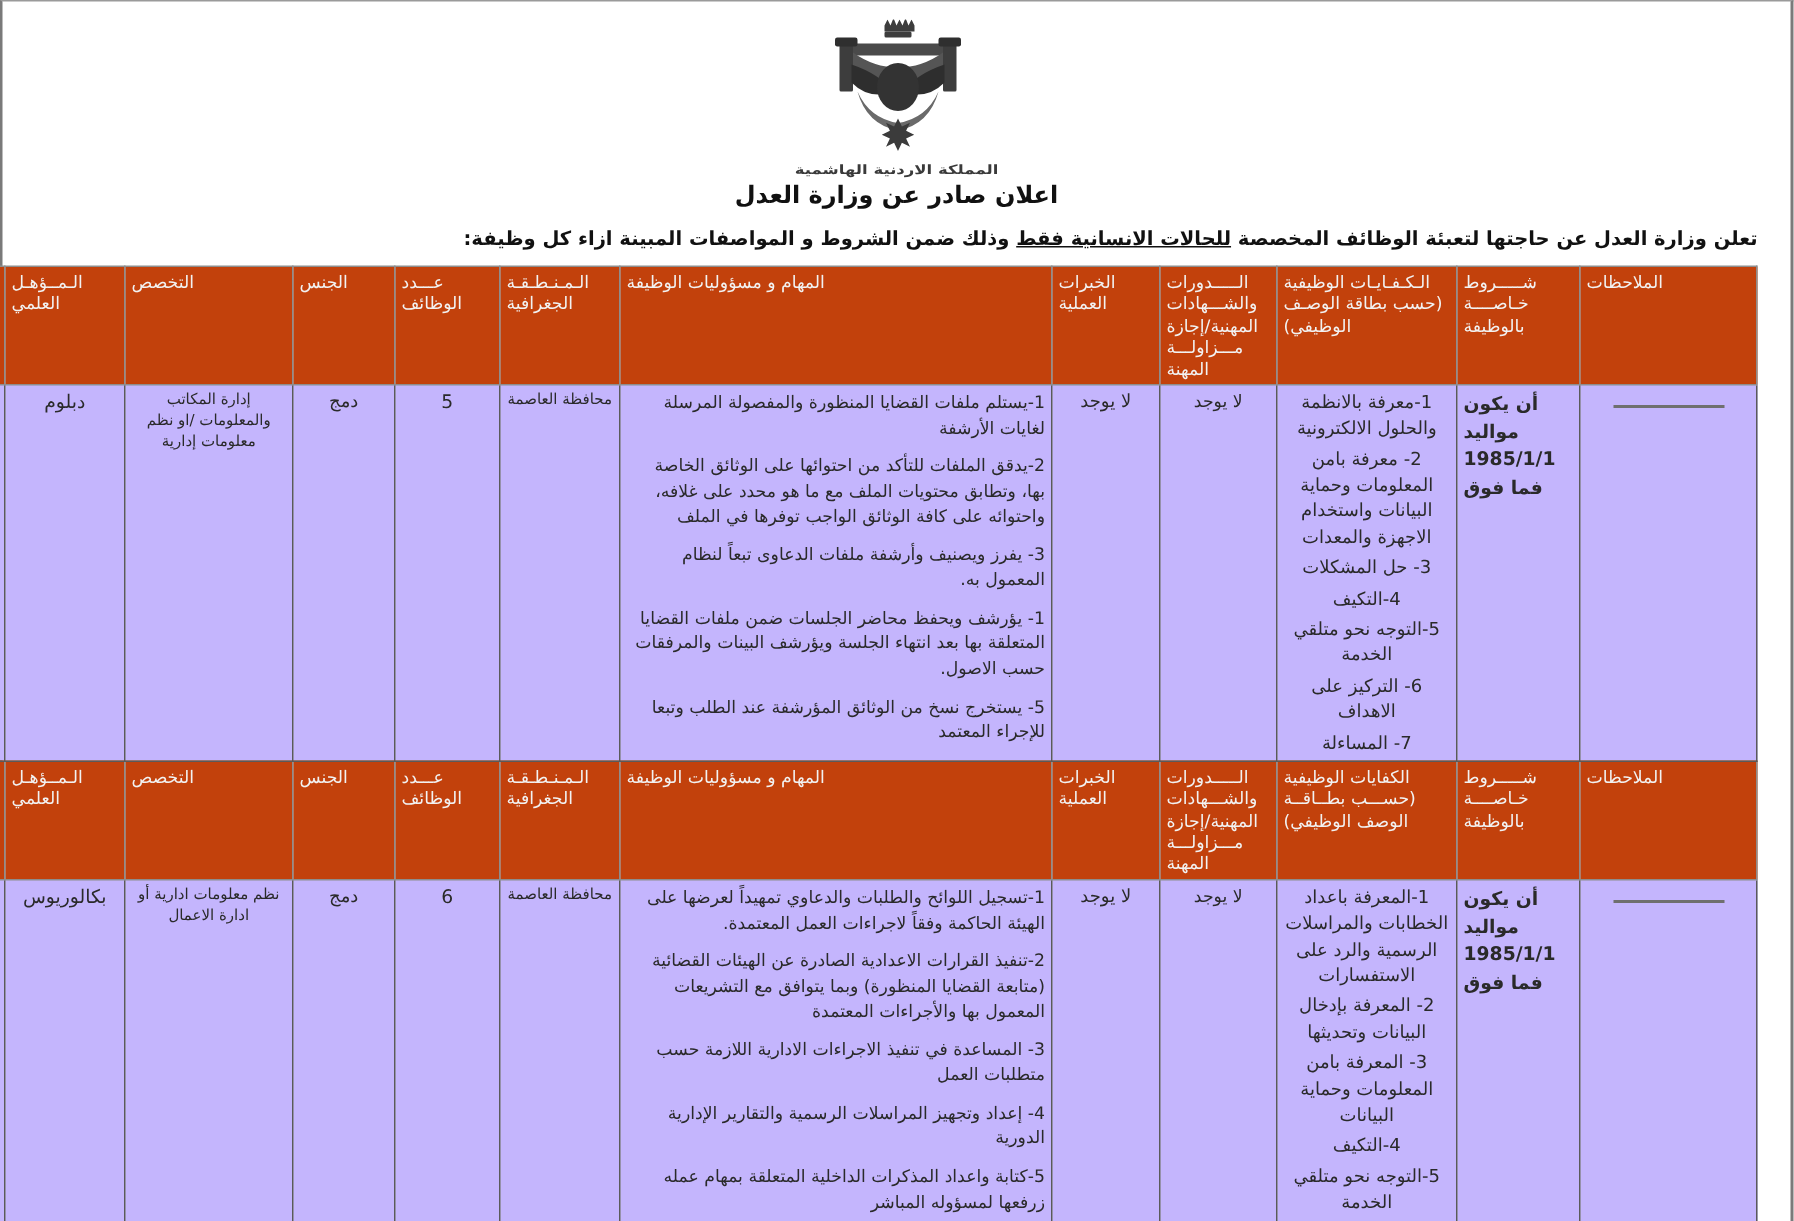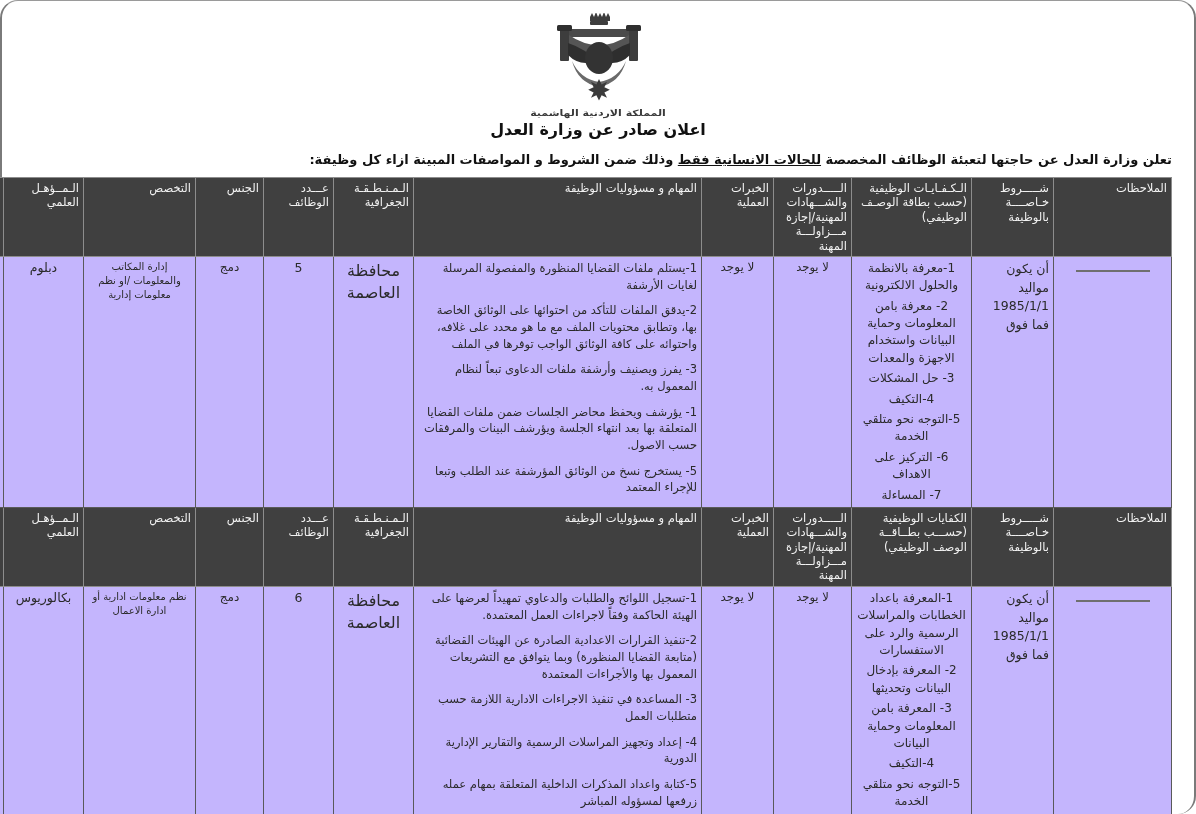--- a/index.html
+++ b/index.html
@@ -16,21 +16,20 @@
   }
   .page {
     position: relative;
     width: 1196px;
     height: 814px;
     box-sizing: border-box;
     background: #ffffff;
     border-right: 2px solid #7a7a7a;
     border-left: 2px solid #7a7a7a;
     border-top: 1px solid #9a9a9a;
-    border-radius: 18px;
   }
   .page-inner {
     position: absolute;
     inset: 0;
     padding: 8px 22px 0 22px;
     box-sizing: border-box;
   }
 
   
   .header {
@@ -77,44 +76,44 @@
     table-layout: fixed;
     direction: rtl;
   }
   table.jobs td, table.jobs th {
     border: 1px solid #5a5a5a;
     vertical-align: top;
     padding: 3px 4px;
     box-sizing: border-box;
   }
   thead th, tr.hdr td {
-    background: #404040;
+    background: #c2410c;
     color: #f2f2f2;
     font-size: 11.5px;
     font-weight: normal;
-    text-align: right;
+    text-align: left;
     vertical-align: top;
     height: 66px;
     line-height: 1.25;
     border-color: #8d8d8d;
   }
   tr.hdr td.spread {
     letter-spacing: 0.4px;
   }
   td.jobtitle  { width: 78px;  text-align: center; font-size: 12.5px; line-height:1.35; }
   td.degree    { width: 80px;  text-align: center; font-size: 12.5px; }
   td.major     { width: 112px; text-align: center; font-size: 10px; line-height:1.4; }
   td.gender    { width: 68px;  text-align: center; font-size: 12px; }
   td.count     { width: 70px;  text-align: center; font-size: 12.5px; }
-  td.region    { width: 80px;  text-align: center; font-size: 16px; line-height:1.4; }
+  td.region    { width: 80px;  text-align: center; font-size: 10px; line-height:1.4; }
   td.duties    { width: 288px; text-align: right;  font-size: 11.5px; line-height: 1.45; }
   td.exp       { width: 72px;  text-align: center; font-size: 12px; }
   td.courses   { width: 78px;  text-align: center; font-size: 11.5px; }
   td.compet    { width: 120px; text-align: center; font-size: 12px; line-height: 1.45; }
-  td.cond      { width: 82px;  text-align: right; font-size: 12.5px; line-height: 1.5; }
+  td.cond      { width: 82px;  text-align: left; font-size: 12.5px; line-height: 1.5; font-weight: bold; }
   td.notes     { width: 118px; text-align: center; }
 
   tr.body-row td { background: #c4b5fd; color: #2a2a2a; }
   tr.r1 td { height: 250px; }
   tr.r2 td { height: 258px; }
 
   .duty-p { margin: 0 0 9px 0; }
   .duty-p:last-child { margin-bottom: 0; }
   .comp-p { margin: 0 0 3px 0; }
   .comp-p:last-child { margin-bottom: 0; }

